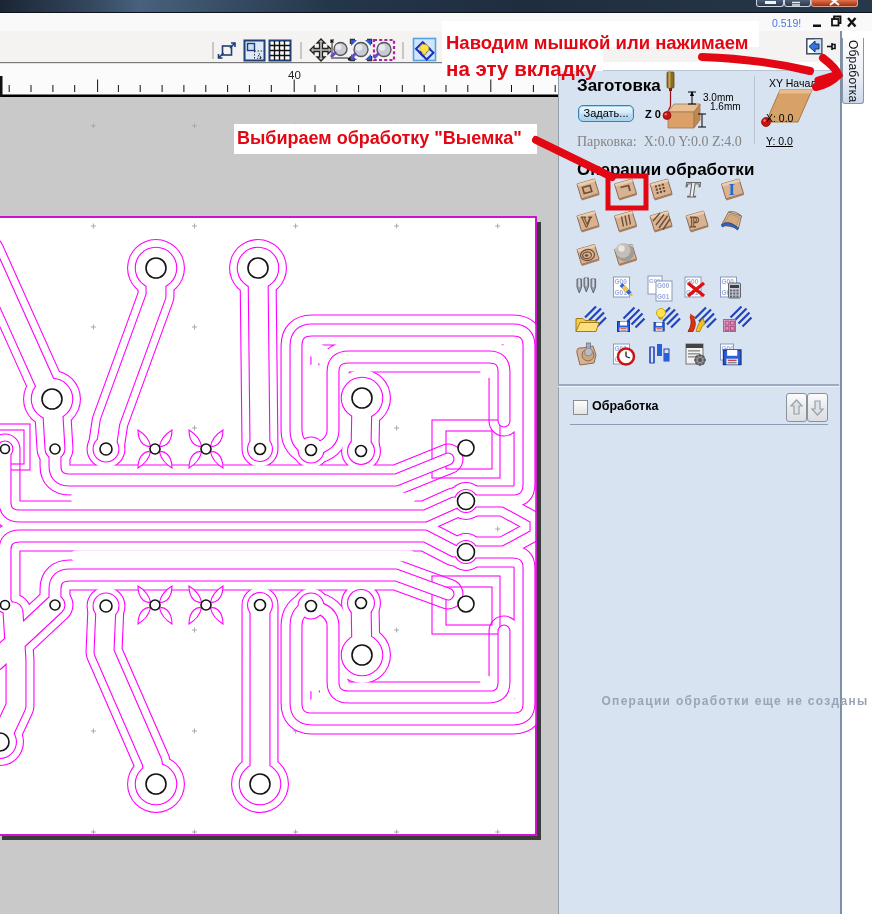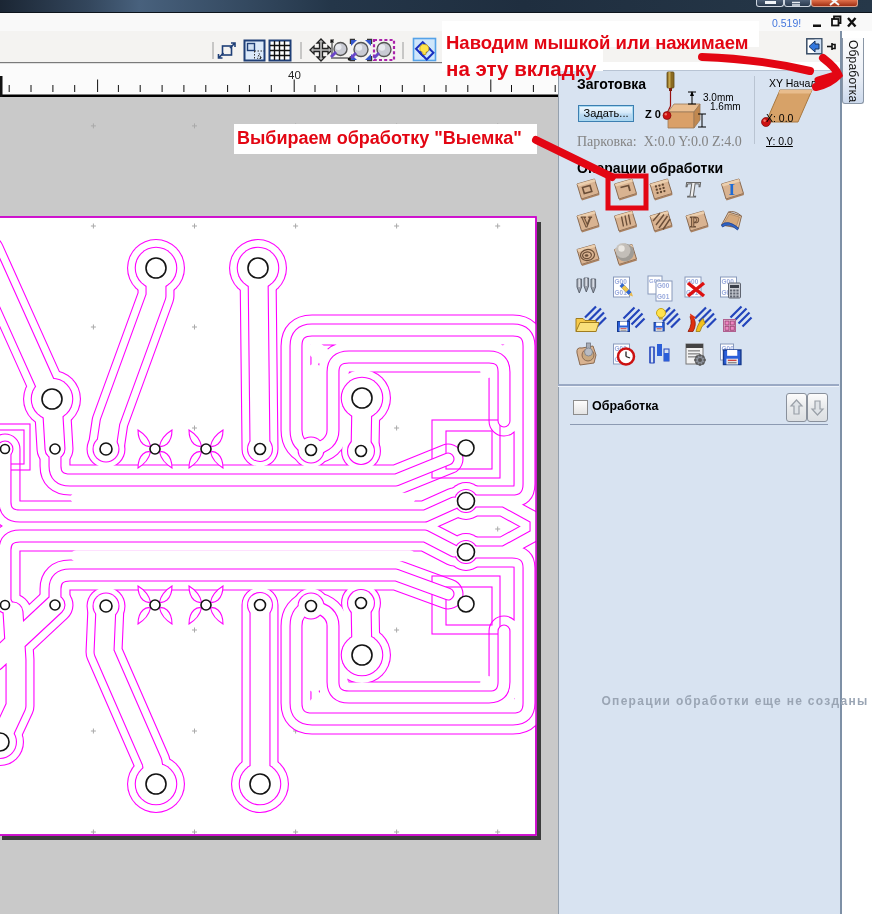--- a/index.html
+++ b/index.html
@@ -16,22 +16,22 @@
   #canvas{left:0;top:98px;width:558px;height:816px;background:#c9c9c9;}
   
   #panel{left:558px;top:70px;width:281px;height:844px;background:#d8e3f1;border-left:1px solid #94a0ae;border-top:1px solid #b8c4d4;}
   #rightstrip{left:840px;top:31px;width:32px;height:883px;background:#fff;border-left:2px solid #7e90a6;}
   .winbtn{top:0;height:6px;border-radius:0 0 3px 3px;}
   #tab{left:842px;top:38px;width:20px;height:65px;background:linear-gradient(180deg,#fdfdfd,#e9eef6 60%,#ccd9ec);
     border:1px solid #8a96a6;border-top:none;border-radius:0 0 3px 3px;}
   #tab span{position:absolute;left:3px;top:2px;writing-mode:vertical-rl;
     font-size:12px;color:#111;letter-spacing:0.2px;}
   
-  .hdr{font-weight:bold;font-size:14px;color:#000;}
-  #btnZadat{left:578px;top:105px;width:54px;height:15px;border:1px solid #3c7fb1;border-radius:0;
+  .hdr{font-weight:bold;font-size:17px;color:#000;}
+  #btnZadat{left:578px;top:105px;width:54px;height:15px;border:1px solid #3c7fb1;border-radius:5px;
     background:linear-gradient(#f2f9ff,#d5e9f9 45%,#bfdcf3 55%,#a9d0ef);box-shadow:0 0 0 1px #a8d8f0 inset;
     font-size:11px;text-align:center;line-height:15px;color:#000;}
   #parkovka{left:577px;top:134px;font-size:14px;color:#848484;font-family:Liberation Serif, serif;}
   #vsep1{left:754px;top:76px;width:1px;height:68px;background:#b9c4d2;}
   #xynach{left:769px;top:77px;font-size:10.5px;color:#000;}
   #xy1{left:766px;top:112px;font-size:10.5px;color:#000;}
   #xy2{left:766px;top:135px;font-size:10.5px;color:#000;text-decoration:underline;}
   #z0{left:645px;top:108px;font-size:11px;font-weight:bold;color:#000;}
   #dim1{left:703px;top:92px;font-size:10px;color:#000;}
   #dim2{left:710px;top:101px;font-size:10px;color:#000;}

